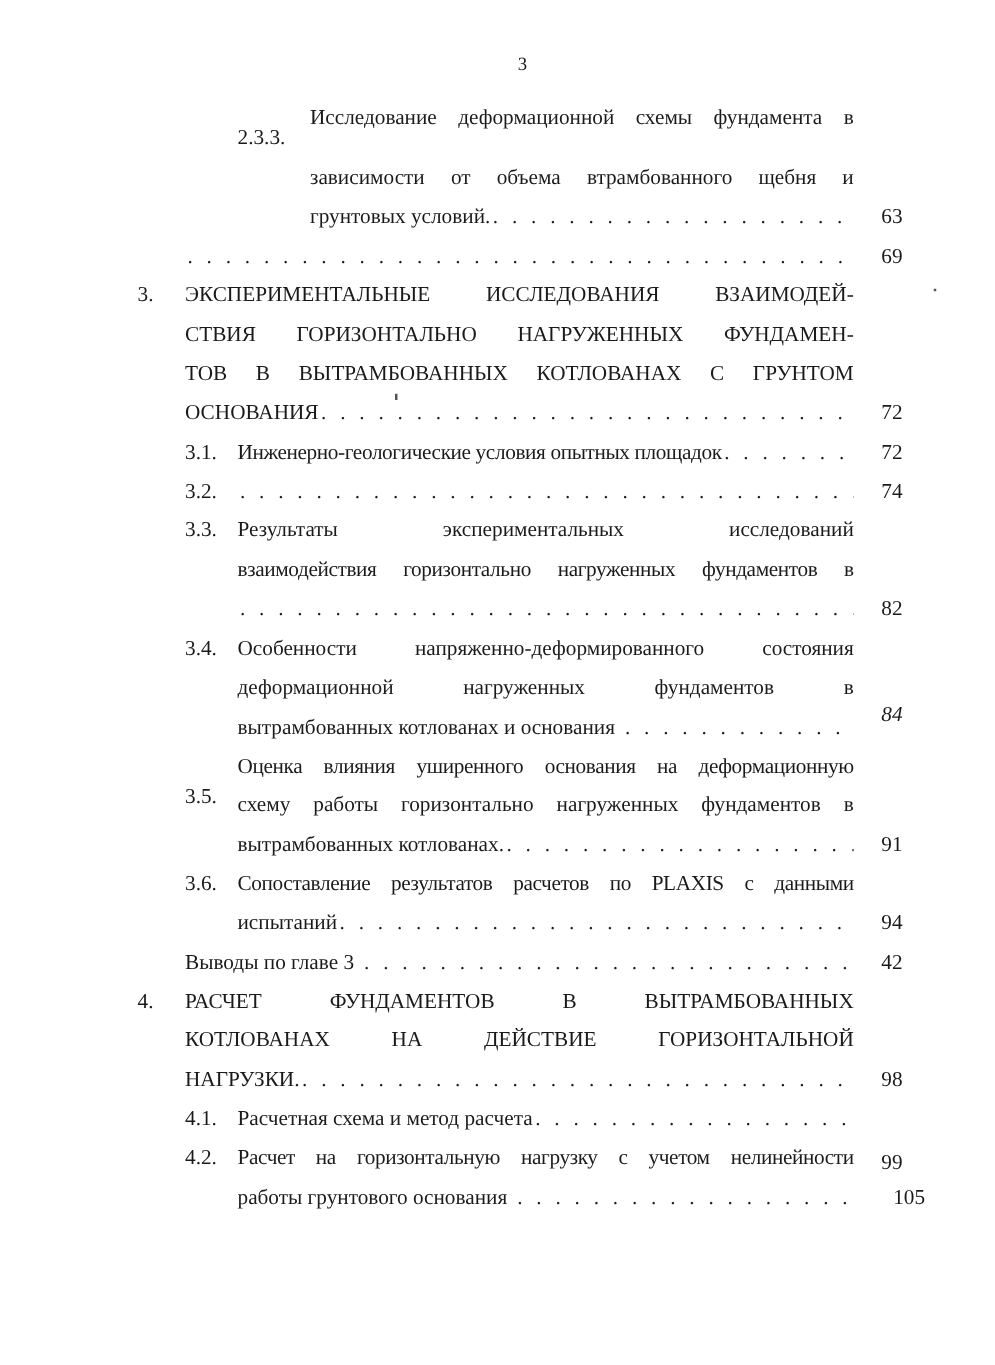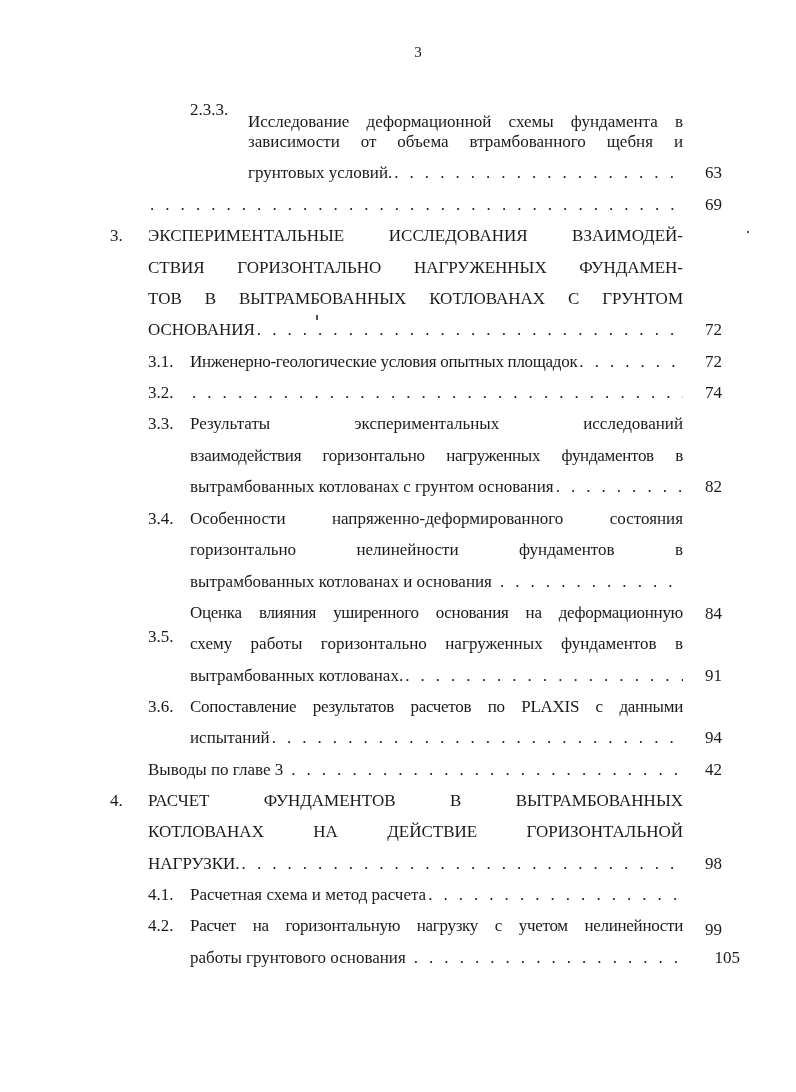--- a/index.html
+++ b/index.html
@@ -85,21 +85,21 @@
   </style>
 </head>
 <body>
 
 <div class="page-number">3</div>
 
 <div class="toc">
 
   <div>
     <div class="num" style="left:190px; top:94px;">2.3.3.</div>
-    <div class="line justified" style="left:248px; top:106px; width:435px;">Исследование деформационной схемы фундамента в</div>
+    <div class="line justified" style="left:248px; top:78px; width:435px;">Исследование деформационной схемы фундамента в</div>
     <div class="line justified" style="left:248px; top:126px; width:435px;">зависимости от объема втрамбованного щебня и</div>
     <div class="line leader" style="left:248px; top:157px; width:435px;">
       <span class="txt">грунтовых условий.</span>
       <span class="dots"></span>
     </div>
     <div class="pg" style="top:157px;">63</div>
   </div>
 
   <div>
     <div class="line leader" style="left:148px; top:189px; width:535px;">
@@ -137,35 +137,34 @@
       <span class="dots"></span>
     </div>
     <div class="pg" style="top:377px;">74</div>
   </div>
 
   <div>
     <div class="num" style="left:148px; top:408px;">3.3.</div>
     <div class="line justified" style="left:190px; top:408px; width:493px;">Результаты экспериментальных исследований</div>
     <div class="line justified condensed" style="left:190px; top:440px; width:493px;">взаимодействия горизонтально нагруженных фундаментов в</div>
     <div class="line leader" style="left:190px; top:471px; width:493px;">
-      <span class="txt">вытрамбованных котлованах с грунтом основания</span>
       <span class="dots"></span>
     </div>
     <div class="pg" style="top:471px;">82</div>
   </div>
 
   <div>
     <div class="num" style="left:148px; top:503px;">3.4.</div>
     <div class="line justified" style="left:190px; top:503px; width:493px;">Особенности напряженно-деформированного состояния</div>
-    <div class="line justified" style="left:190px; top:534px; width:493px;">горизонтально нелинейности фундаментов в</div>
+    <div class="line justified" style="left:190px; top:534px; width:493px;">деформационной нагруженных фундаментов в</div>
     <div class="line leader" style="left:190px; top:566px; width:493px;">
       <span class="txt">вытрамбованных котлованах и основания</span>
       <span class="dots" style="margin-left:8px;"></span>
     </div>
-    <div class="pg" style="top:598px;">84</div>
+    <div class="pg" style="top:556px;font-style:italic;">84</div>
   </div>
 
   <div>
     <div class="num" style="left:148px; top:597px;margin-top:24px;">3.5.</div>
     <div class="line justified condensed" style="left:190px; top:597px; width:493px;">Оценка влияния уширенного основания на деформационную</div>
     <div class="line justified" style="left:190px; top:628px; width:493px;">схему работы горизонтально нагруженных фундаментов в</div>
     <div class="line leader" style="left:190px; top:660px; width:493px;">
       <span class="txt">вытрамбованных котлованах.</span>
       <span class="dots"></span>
     </div>

